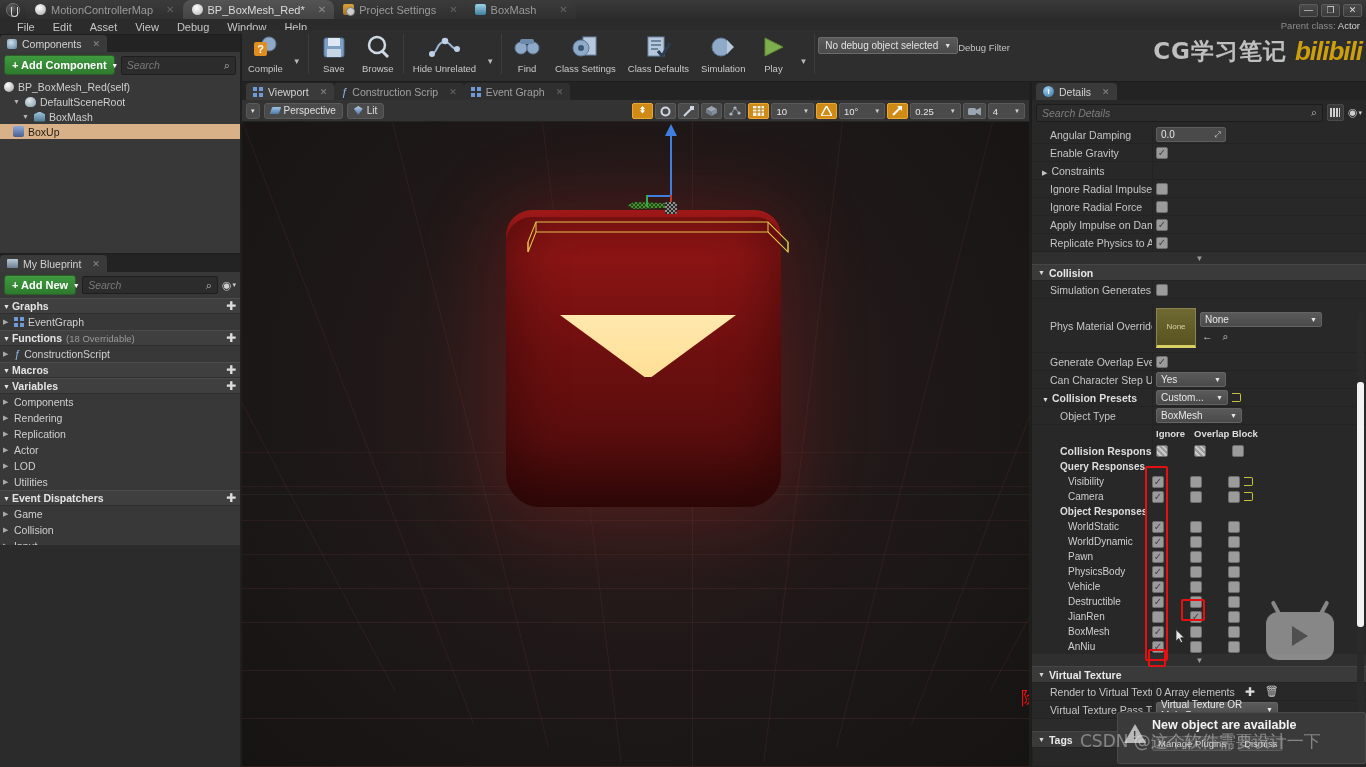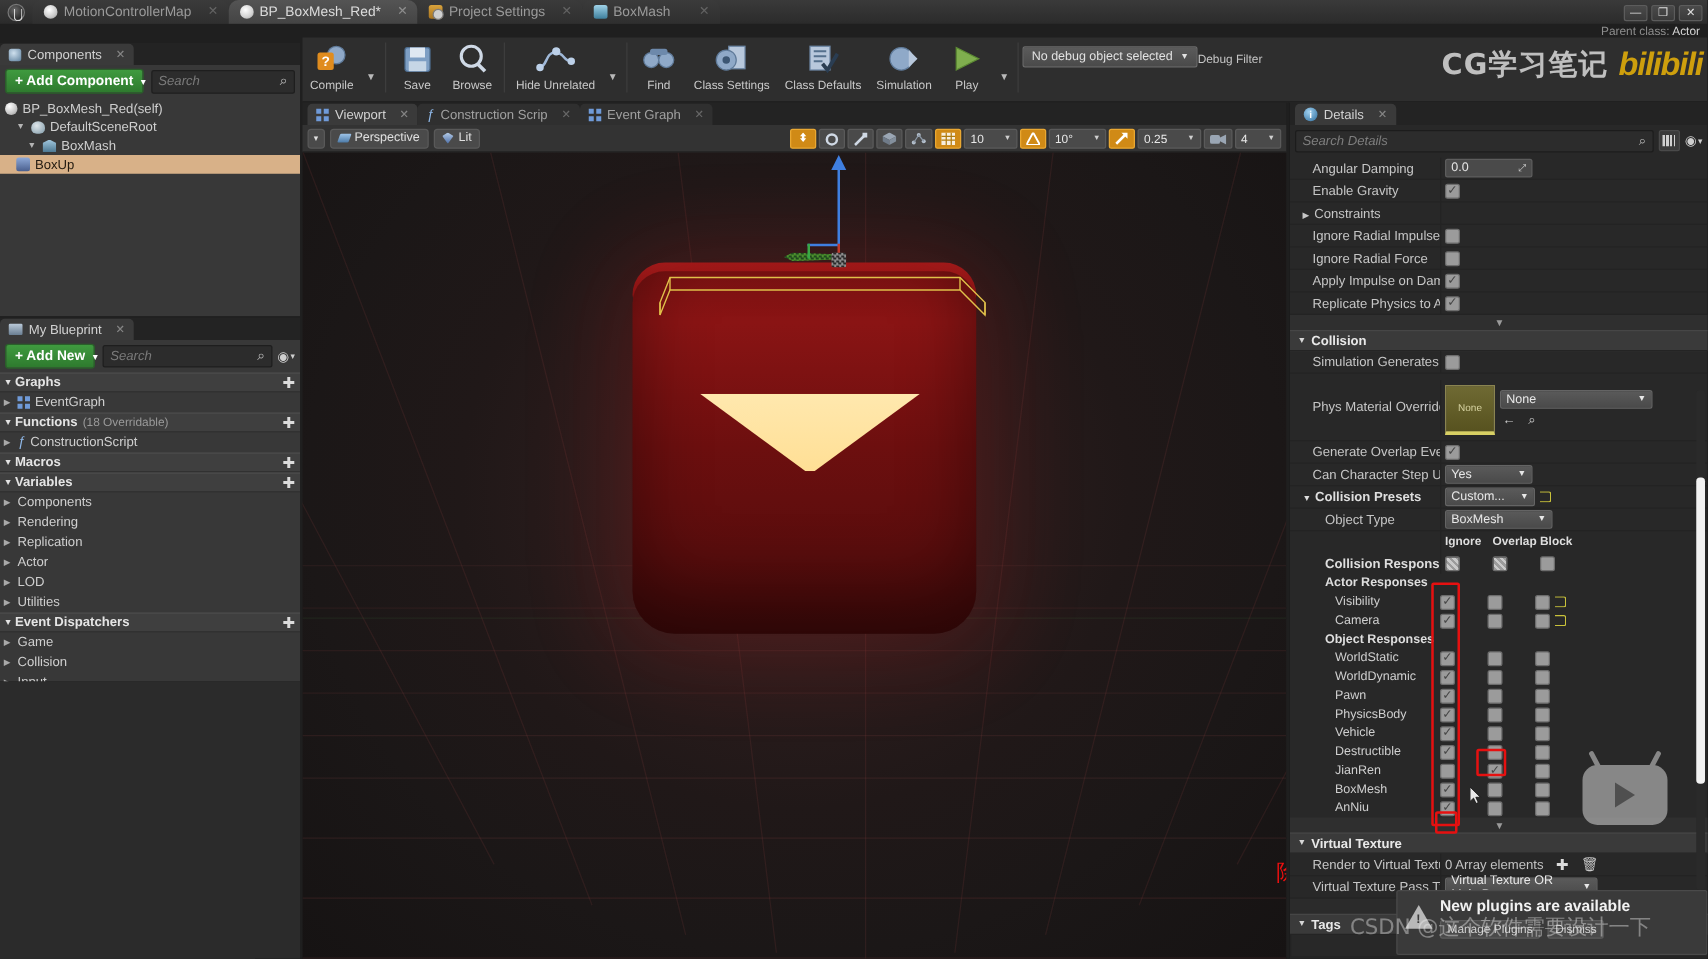--- a/index.html
+++ b/index.html
@@ -239,20 +239,29 @@
     <span class="tclose">✕</span>
         </div>
       </div>
     <div class="winbtns">
       <div class="winbtn">—</div>
       <div class="winbtn">❐</div>
       <div class="winbtn">✕</div>
     </div>
   </div>
 
+  <div class="menubar" id="menubar">
+      <div class="mi">File</div>
+      <div class="mi">Edit</div>
+      <div class="mi">Asset</div>
+      <div class="mi">View</div>
+      <div class="mi">Debug</div>
+      <div class="mi">Window</div>
+      <div class="mi">Help</div>
+    </div>
   <div class="parentclass">
     <span>Parent class:</span>
     <b>Actor</b>
   </div>
 
   <div id="components">
     <div class="panel-tabrow">
       <div class="ptab">
         <span style="width:10px;height:10px;background:radial-gradient(circle at 40% 35%,#cfe0ee,#5d7f9c);border-radius:2px;display:inline-block;"></span>
         <span>Components</span>
@@ -825,21 +834,21 @@
             </div>
             <div class="resp-cell">
     <span class="cb hatch"></span>
             </div>
             <div class="resp-cell">
     <span class="cb empty">✓</span>
             </div>
           </div>
       </div>
 
-      <div style="padding-left:28px;font-weight:bold;color:#dedede;font-size:10px;height:15px;line-height:15px;">Actor Responses</div>
+      <div style="padding-left:28px;font-weight:bold;color:#dedede;font-size:10px;height:15px;line-height:15px;">Query Responses</div>
       <div id="trace-rows">
           <div class="resp-row">
       <div class="resp-name">Visibility</div>
             <div class="resp-cell">
         <span class="cb ">✓</span>
             </div>
             <div class="resp-cell">
         <span class="cb empty">✓</span>
             </div>
             <div class="resp-cell">
@@ -1024,21 +1033,21 @@
       <div class="play"></div>
   </div>
 
   <svg class="cursor-arrow" viewBox="0 0 12 18">
     <polygon points="0,0 0,14 3.4,10.8 5.8,16 8,15 5.6,10 10,10" fill="#e8e8e8" stroke="#1a1a1a" stroke-width="0.9"></polygon>
   </svg>
 
   <div class="toast">
     <div class="warn"></div>
     <div>
-      <div class="ttxt">New plugins are available</div>
+      <div class="ttxt">New object are available</div>
       <div class="tbtns" id="toast-btns">
           <div class="tbtn">Manage Plugins</div>
           <div class="tbtn">Dismiss</div>
         </div>
     </div>
   </div>
 
   <div class="csdn-wm">CSDN @这个软件需要设计一下</div>
 
 </div>

